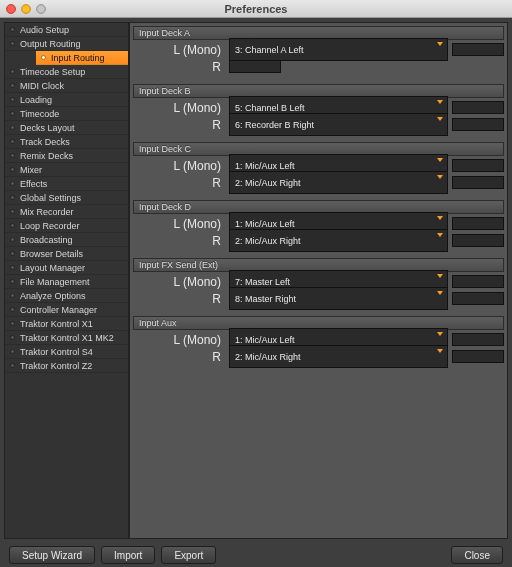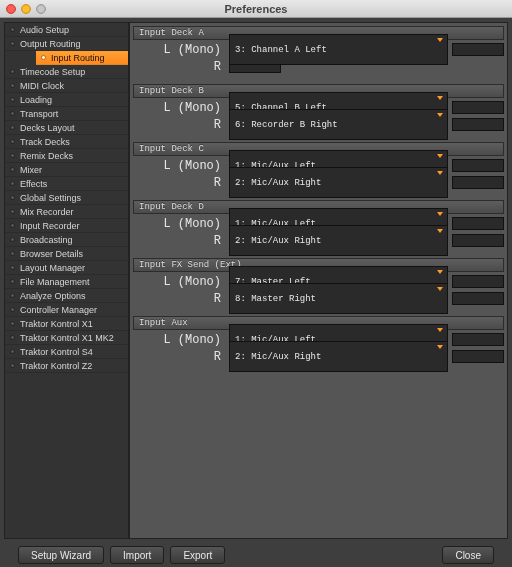--- a/index.html
+++ b/index.html
@@ -69,21 +69,21 @@
     flex:0 0 auto;
   }
   .side-item.active .dot { background:#fff; border-color:#b56a00;}
   .content {
     flex:1;
     background:#555;
     border:1px solid #222;
     padding:3px 3px 3px 3px;
     overflow-y:auto;
   }
-  .section { margin-bottom: 10px; font-family: Liberation Mono, monospace; }
+  .section { margin-bottom: 10px; }
   .sec-head {
     background: linear-gradient(#5e5e5e,#4b4b4b);
     border:1px solid #2c2c2c;
     height:14px;
     line-height:13px;
     padding:0 5px;
     font-size:9px;
     color:#ddd;
     text-shadow:0 -1px 0 rgba(0,0,0,.4);
   }
@@ -97,21 +97,21 @@
     width: 92px;
     text-align:right;
     color:#e6e6e6;
     font-size:12px;
     padding-right:4px;
   }
   .dropdown {
     flex:1;
     background:#2a2a2a;
     border:1px solid #111;
-    height:31px;
+    height:23px;
     display:flex; align-items:center;
     padding:0 5px;
     color:#e8e8e8;
     font-size:9px;
     position:relative;
     cursor:pointer;
   }
   .dropdown .arrow {
     position:absolute; right:4px; top:3px;
     width:0;height:0;
@@ -121,21 +121,21 @@
   }
   .strip {
     width:52px; height:13px;
     background:#2a2a2a; border:1px solid #111;
     cursor:pointer;
   }
   .footer {
     height:24px;
     background:#3e3e3e;
     display:flex; align-items:center;
-    padding: 0 18px;
+    padding: 0 9px;
     gap:6px;
   }
   .btn {
     background: linear-gradient(#555,#3a3a3a);
     border:1px solid #1e1e1e;
     border-radius:3px;
     color:#e8e8e8;
     font-size:10px;
     height:18px;
     padding:0 12px;
@@ -178,21 +178,21 @@
         <div class="side-item">
           <div class="dot"></div>
           <span>MIDI Clock</span>
         </div>
         <div class="side-item">
           <div class="dot"></div>
           <span>Loading</span>
         </div>
         <div class="side-item">
           <div class="dot"></div>
-          <span>Transport</span>
+          <span>Timecode</span>
         </div>
         <div class="side-item">
           <div class="dot"></div>
           <span>Decks Layout</span>
         </div>
         <div class="side-item">
           <div class="dot"></div>
           <span>Track Decks</span>
         </div>
         <div class="side-item">
@@ -210,21 +210,21 @@
         <div class="side-item">
           <div class="dot"></div>
           <span>Global Settings</span>
         </div>
         <div class="side-item">
           <div class="dot"></div>
           <span>Mix Recorder</span>
         </div>
         <div class="side-item">
           <div class="dot"></div>
-          <span>Input Recorder</span>
+          <span>Loop Recorder</span>
         </div>
         <div class="side-item">
           <div class="dot"></div>
           <span>Broadcasting</span>
         </div>
         <div class="side-item">
           <div class="dot"></div>
           <span>Browser Details</span>
         </div>
         <div class="side-item">

